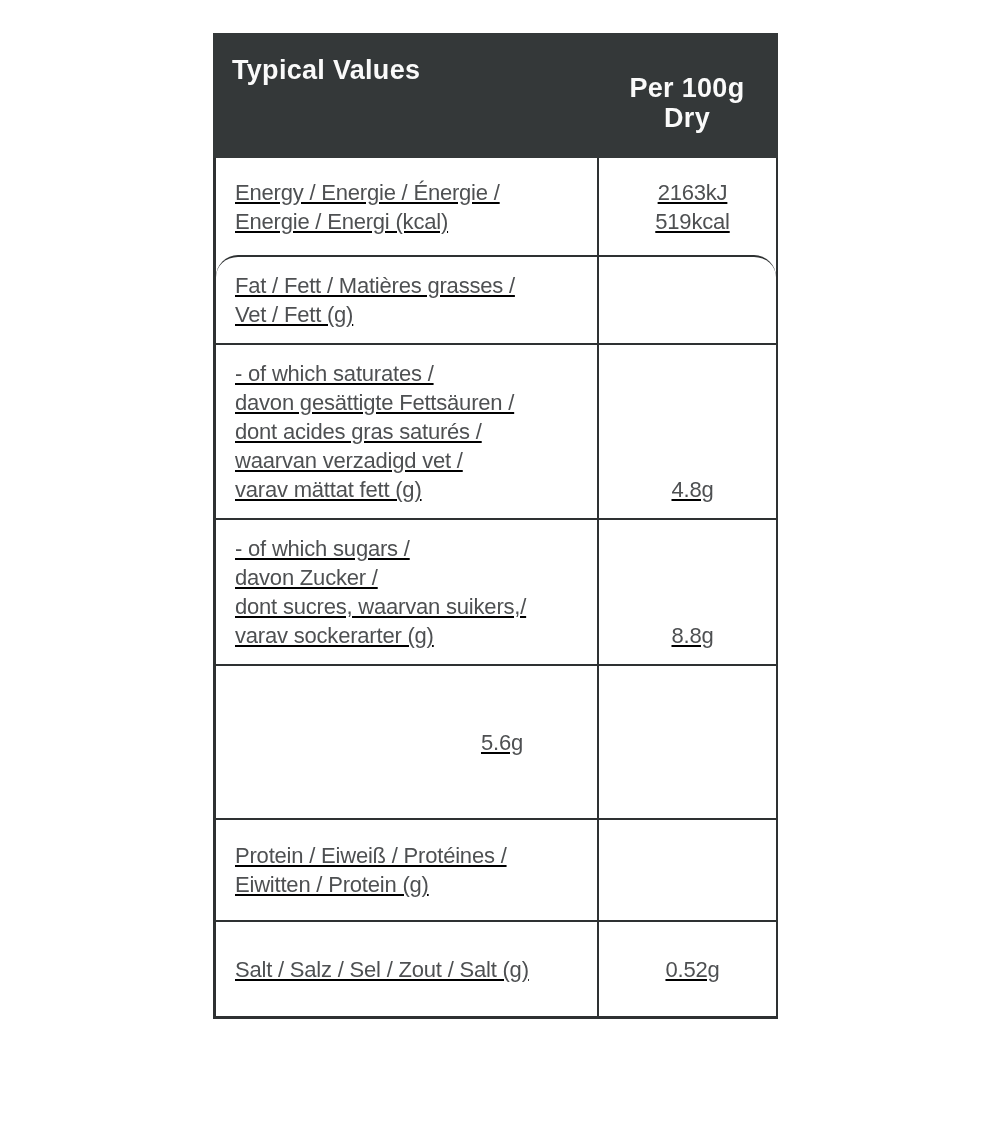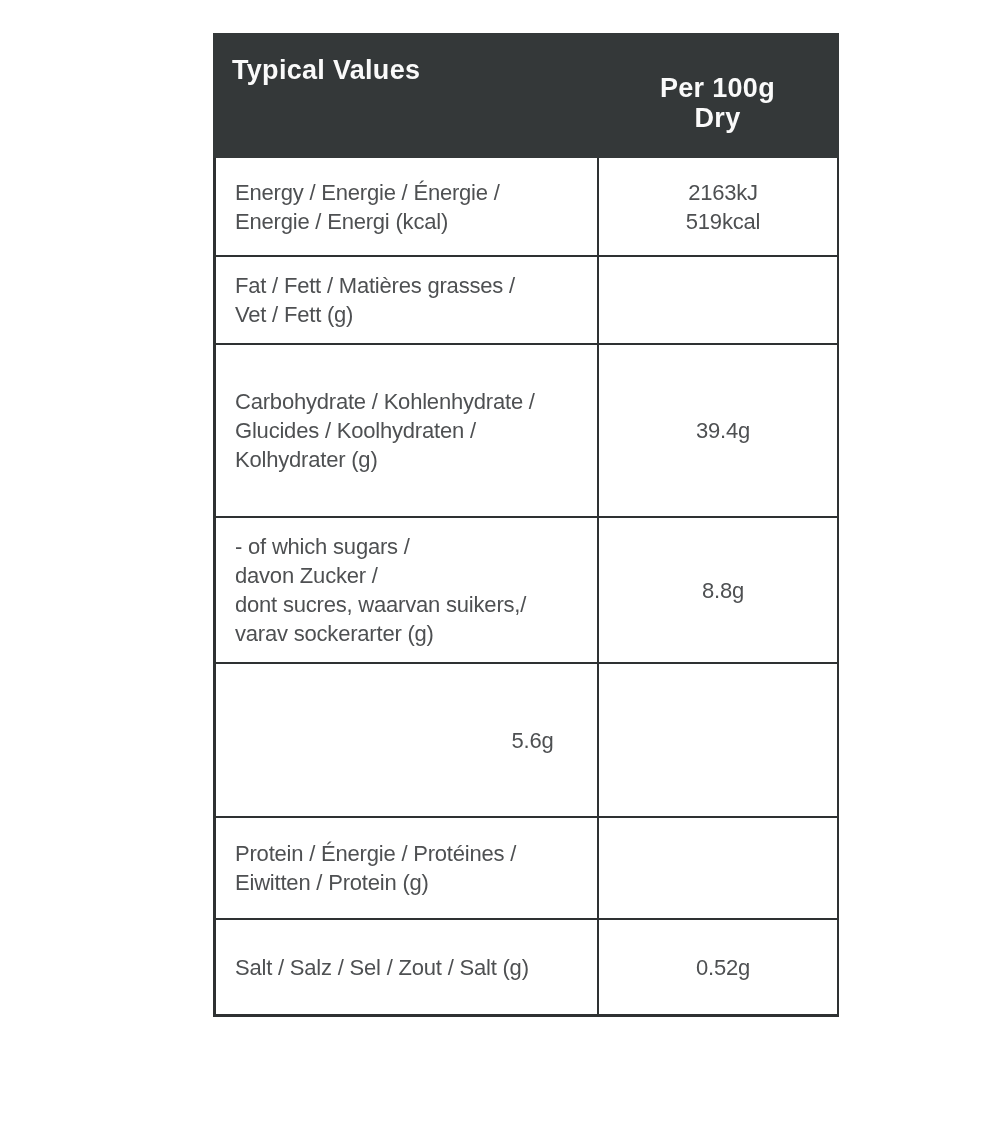--- a/index.html
+++ b/index.html
@@ -7,46 +7,46 @@
     --header-text:#fafafa;
     --border:#2e3132;
     --body-text:#4e5052;
     --page-bg:#ffffff;
   }
   *{box-sizing:border-box;margin:0;padding:0;}
   html,body{width:1000px;height:1131px;background:var(--page-bg);
     font-family:"Liberation Sans",sans-serif;}
   .canvas{position:relative;width:1000px;height:1131px;background:var(--page-bg);overflow:hidden;}
 
-  .ntable{position:absolute;left:213px;top:33px;width:626px;}
+  .ntable{position:absolute;left:213px;top:33px;width:565px;}
 
   
   .thead{display:flex;background:var(--header-bg);height:125px;}
   .h-left{width:383px;padding:22px 0 0 19px;}
   .h-right{flex:1;text-align:center;padding-top:22px;white-space:pre-line;}
   .thead .htxt{color:var(--header-text);font-size:27px;font-weight:bold;
     line-height:30px;letter-spacing:.3px;}
 
   
   .tbody{border-left:3px solid var(--border);border-right:2px solid var(--border);
     border-bottom:3px solid var(--border);background:#fff;}
   .row{position:relative;display:flex;align-items:center;border-top:2px solid var(--border);}
   .row:first-child{border-top:none;}
   
   .row::after{content:"";position:absolute;left:381px;top:0;bottom:0;width:2px;
     background:var(--border);}
-  .row-inner{display:flex;align-items:center;width:100%;padding:14px 0;}
+  .row-inner{display:flex;align-items:flex-end;width:100%;padding:14px 0;text-decoration:underline;}
   .cell-label{width:381px;padding-left:19px;padding-right:14px;white-space:pre-line;
     color:var(--body-text);font-size:22px;line-height:29px;letter-spacing:-.2px;}
   .cell-value{flex:1;margin-left:12px;text-align:center;white-space:pre-line;
     color:var(--body-text);font-size:22px;line-height:29px;letter-spacing:-.2px;}
 
   
   .tbody .row:nth-child(1){min-height:97px;}
-  .tbody .row:nth-child(2){min-height:84px;}
+  .tbody .row:nth-child(2){min-height:84px;border-radius:22px;}
   .tbody .row:nth-child(3){min-height:173px;}
   .tbody .row:nth-child(4){min-height:126px;}
   .tbody .row:nth-child(5){min-height:154px;}
   .tbody .row:nth-child(6){min-height:102px;}
   .tbody .row:nth-child(7){min-height:96px;}
   .tbody .row:nth-child(8){min-height:98px;}
 </style>
 </head>
 <body>
 
@@ -74,49 +74,51 @@
         </div>
       </div>
 
       <div class="row">
         <div class="row-inner">
           <div class="cell-label">Fat / Fett / Matières grasses /
 Vet / Fett (g)</div>
         </div>
       </div>
 
-
       <div class="row">
         <div class="row-inner">
-          <div class="cell-label">Carbohydrate / Kohlenhydrate /
-Glucides / Koolhydraten /
-Kolhydrater (g)</div>
-          <div class="cell-value">39.4g</div>
+          <div class="cell-label">- of which saturates /
+davon gesättigte Fettsäuren /
+dont acides gras saturés /
+waarvan verzadigd vet /
+varav mättat fett (g)</div>
+          <div class="cell-value">4.8g</div>
         </div>
       </div>
+
 
       <div class="row">
         <div class="row-inner">
           <div class="cell-label">- of which sugars /
 davon Zucker /
 dont sucres, waarvan suikers,/
 varav sockerarter (g)</div>
           <div class="cell-value">8.8g</div>
         </div>
       </div>
 
       <div class="row">
         <div class="row-inner">
           <div class="cell-value">5.6g</div>
         </div>
       </div>
 
       <div class="row">
         <div class="row-inner">
-          <div class="cell-label">Protein / Énergie / Protéines /
+          <div class="cell-label">Protein / Eiweiß / Protéines /
 Eiwitten / Protein (g)</div>
         </div>
       </div>
 
       <div class="row">
         <div class="row-inner">
           <div class="cell-label">Salt / Salz / Sel / Zout / Salt (g)</div>
           <div class="cell-value">0.52g</div>
         </div>
       </div>

